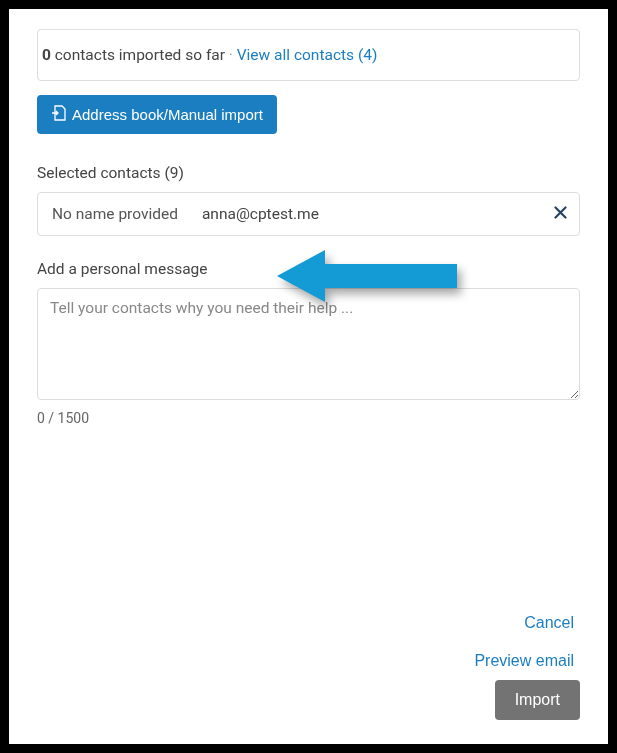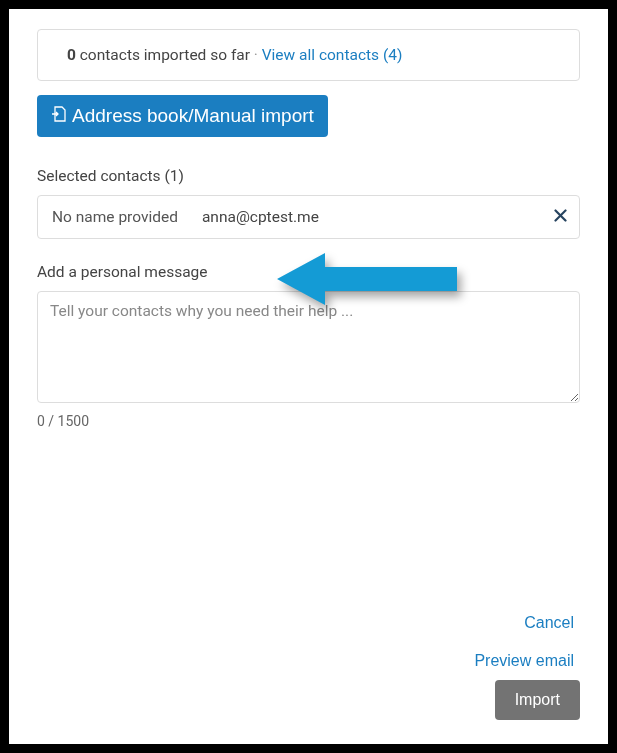--- a/index.html
+++ b/index.html
@@ -41,37 +41,37 @@
     }
     .intro {
       font-size: 15.5px;
       line-height: 1.5;
       color: #444;
       margin-bottom: 22px;
     }
     .import-status {
       border: 1px solid #ddd;
       border-radius: 4px;
-      padding: 16px 29px;
+      padding: 16px 4px;
       margin-bottom: 14px;
       font-size: 15.5px;
     }
     .import-status .count { font-weight: 700; }
     .import-status .dot { color: #999; }
     .import-status .view-link { color: #1b7ec1; cursor: pointer; }
     .btn-blue {
       display: inline-flex;
       align-items: center;
       gap: 6px;
       background: #1b7ec1;
       color: #fff;
       border: none;
       border-radius: 4px;
       padding: 10px 14px;
-      font-size: 19px;
+      font-size: 15px;
       cursor: pointer;
     }
     .btn-blue .icon { display: inline-block; }
     .section-label {
       font-size: 15.5px;
       color: #444;
       margin-top: 30px;
       margin-bottom: 10px;
       position: relative;
     }
@@ -168,21 +168,21 @@
     <button class="btn-blue">
       <span class="icon">
         <svg width="15" height="16" viewBox="0 0 15 16">
           <path d="M4 1 h7 l3 3 v11 h-10 z" fill="none" stroke="#fff" stroke-width="1.3"></path>
           <path d="M1 8 h6 M5 6 l2 2 l-2 2" fill="none" stroke="#fff" stroke-width="1.3"></path>
         </svg>
       </span>
       <span>Address book/Manual import</span>
     </button>
 
-    <div class="section-label">Selected contacts (1)</div>
+    <div class="section-label">Selected contacts (9)</div>
 
     <div class="contact-row">
       <span class="name">No name provided</span>
       <span class="email">anna@cptest.me</span>
       <span class="remove">
         <svg width="13" height="13" viewBox="0 0 13 13">
           <line x1="1.5" y1="1.5" x2="11.5" y2="11.5" stroke="#26435f" stroke-width="2.2" stroke-linecap="round"></line>
           <line x1="11.5" y1="1.5" x2="1.5" y2="11.5" stroke="#26435f" stroke-width="2.2" stroke-linecap="round"></line>
         </svg>
       </span>

